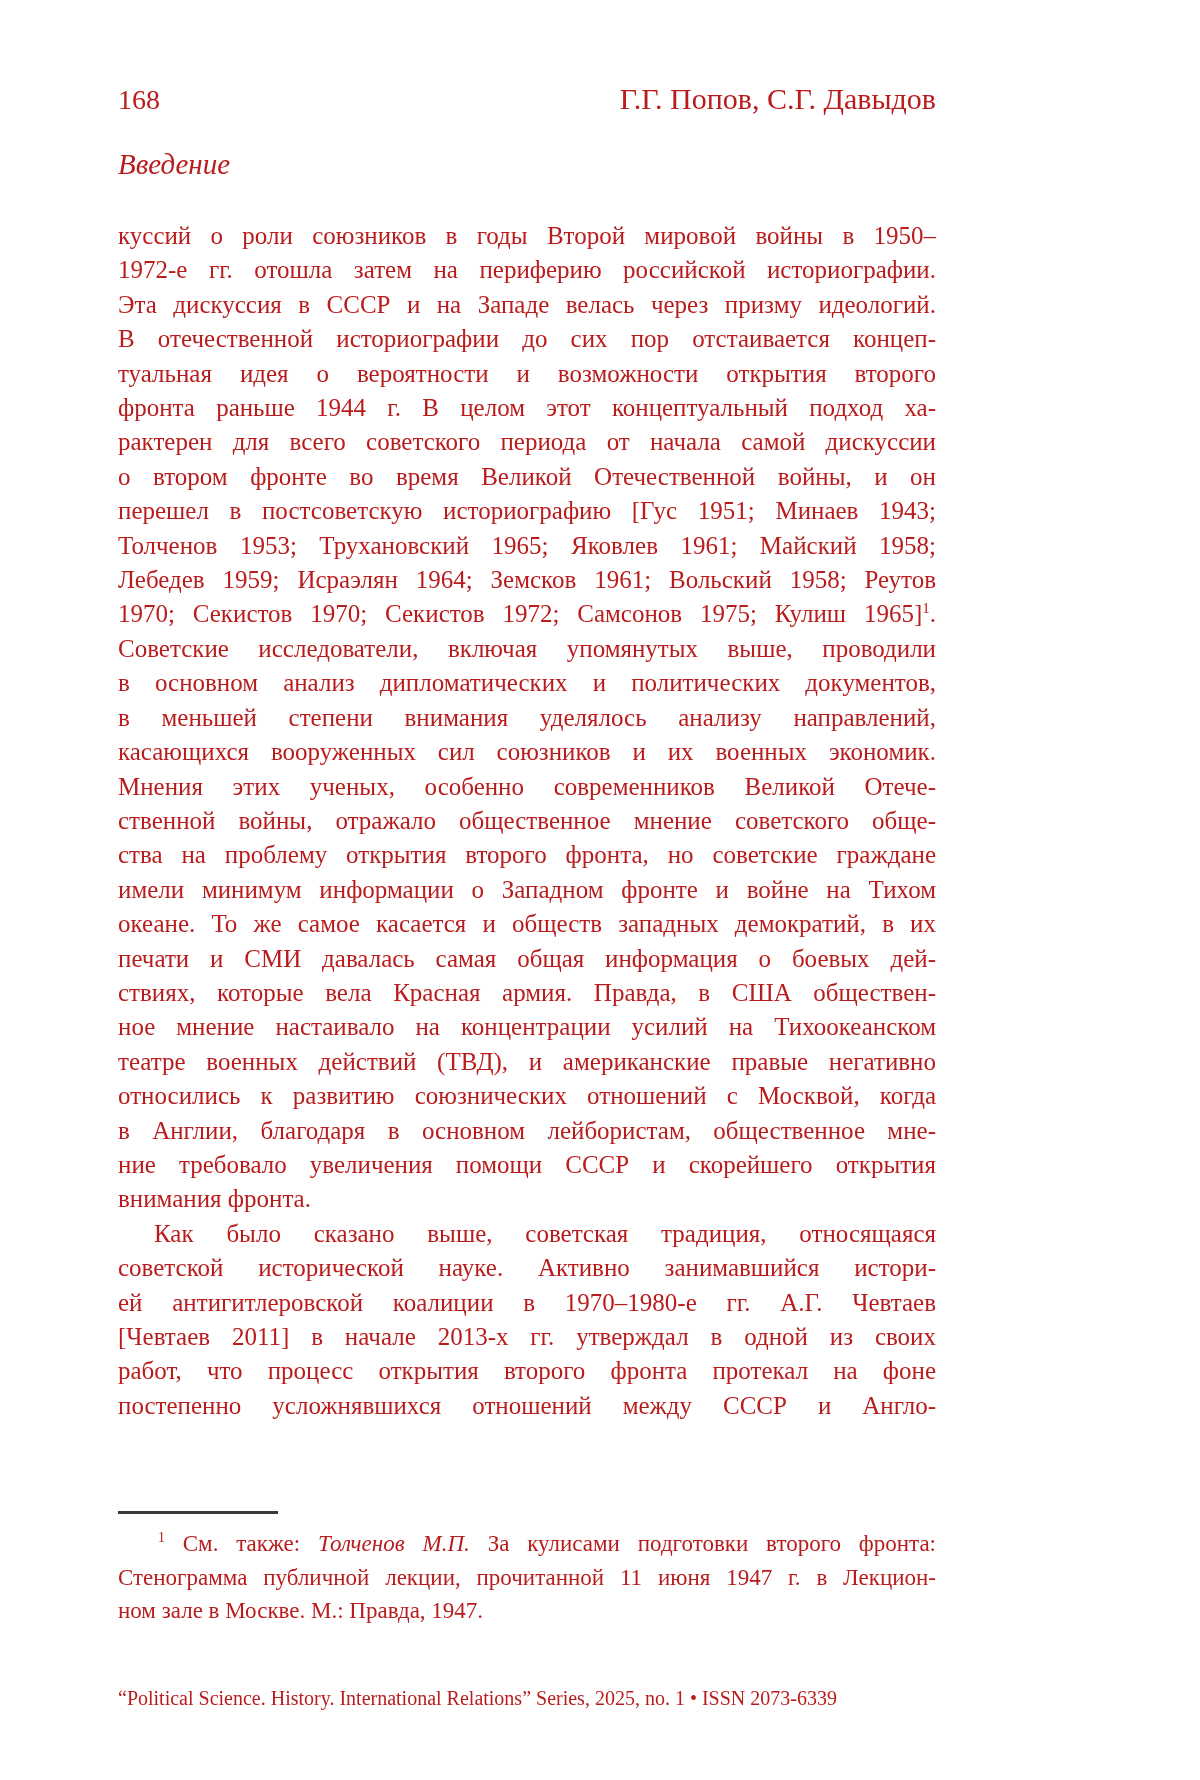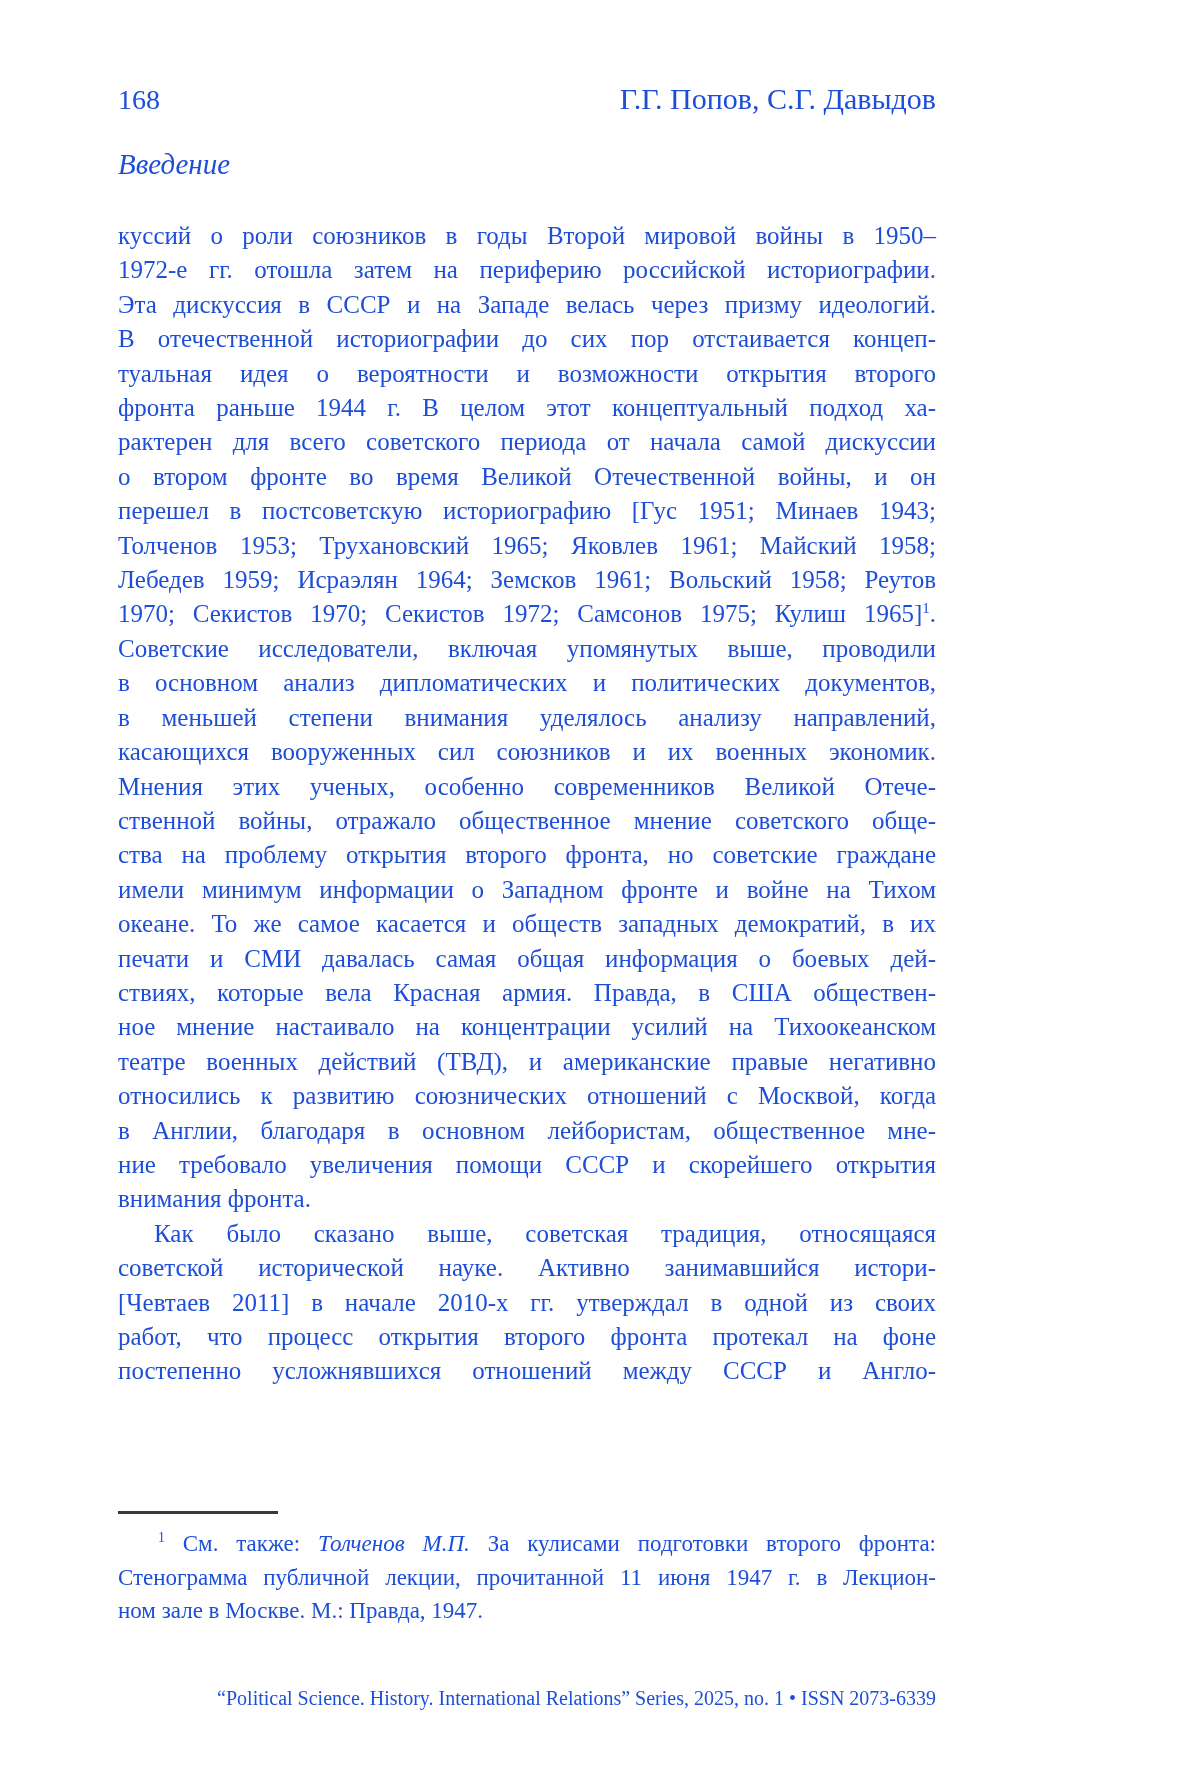--- a/index.html
+++ b/index.html
@@ -2,21 +2,21 @@
 <html><head>
 <meta charset="utf-8">
 <style>
   html, body { margin: 0; padding: 0; background: #ffffff; }
   .page {
     position: relative;
     width: 1200px;
     height: 1780px;
     background: #ffffff;
     font-family: "Liberation Serif", "DejaVu Serif", serif;
-    color: #1d4ed8;
+    color: #b91c1c;
     overflow: hidden;
   }
   .page-header {
     position: absolute;
     top: 82px;
     left: 118px;
     width: 818px;
     display: flex;
     justify-content: space-between;
     align-items: baseline;
@@ -59,21 +59,21 @@
     font-size: 23px;
     line-height: 33.5px;
   }
   .footnote .line.first { text-indent: 40px; }
   .page-footer {
     position: absolute;
     top: 1687px;
     left: 118px;
     width: 818px;
     font-size: 20px;
-    text-align: right;
+    text-align: left;
     white-space: nowrap;
   }
 </style>
 </head>
 <body>
 
 <div class="page">
 
   <div class="page-header">
     <span class="page-number">168</span>
@@ -110,21 +110,22 @@
         <div class="line"><span>ное мнение настаивало на концентрации усилий на Тихоокеанском</span></div>
         <div class="line"><span>театре военных действий (ТВД), и американские правые негативно</span></div>
         <div class="line"><span>относились к развитию союзнических отношений с Москвой, когда</span></div>
         <div class="line"><span>в Англии, благодаря в основном лейбористам, общественное мне-</span></div>
         <div class="line"><span>ние требовало увеличения помощи СССР и скорейшего открытия</span></div>
         <div class="line last"><span>внимания фронта.</span></div>
       </div>
     <div class="para">
         <div class="line first"><span>Как было сказано выше, советская традиция, относящаяся</span></div>
         <div class="line"><span>советской исторической науке. Активно занимавшийся истори-</span></div>
-        <div class="line"><span>[Чевтаев 2011] в начале 2010-х гг. утверждал в одной из своих</span></div>
+        <div class="line"><span>ей антигитлеровской коалиции в 1970–1980-е гг. А.Г. Чевтаев</span></div>
+        <div class="line"><span>[Чевтаев 2011] в начале 2013-х гг. утверждал в одной из своих</span></div>
         <div class="line"><span>работ, что процесс открытия второго фронта протекал на фоне</span></div>
         <div class="line"><span>постепенно усложнявшихся отношений между СССР и Англо-</span></div>
       </div>
   </div>
 
   <div class="footnote-rule"></div>
 
   <div class="footnote">
       <div class="line first"><sup>1</sup><span> См. также: </span><span class="italic">Толченов М.П.</span><span> За кулисами подготовки второго фронта:</span></div>
       <div class="line"><span>Стенограмма публичной лекции, прочитанной 11 июня 1947 г. в Лекцион-</span></div>

